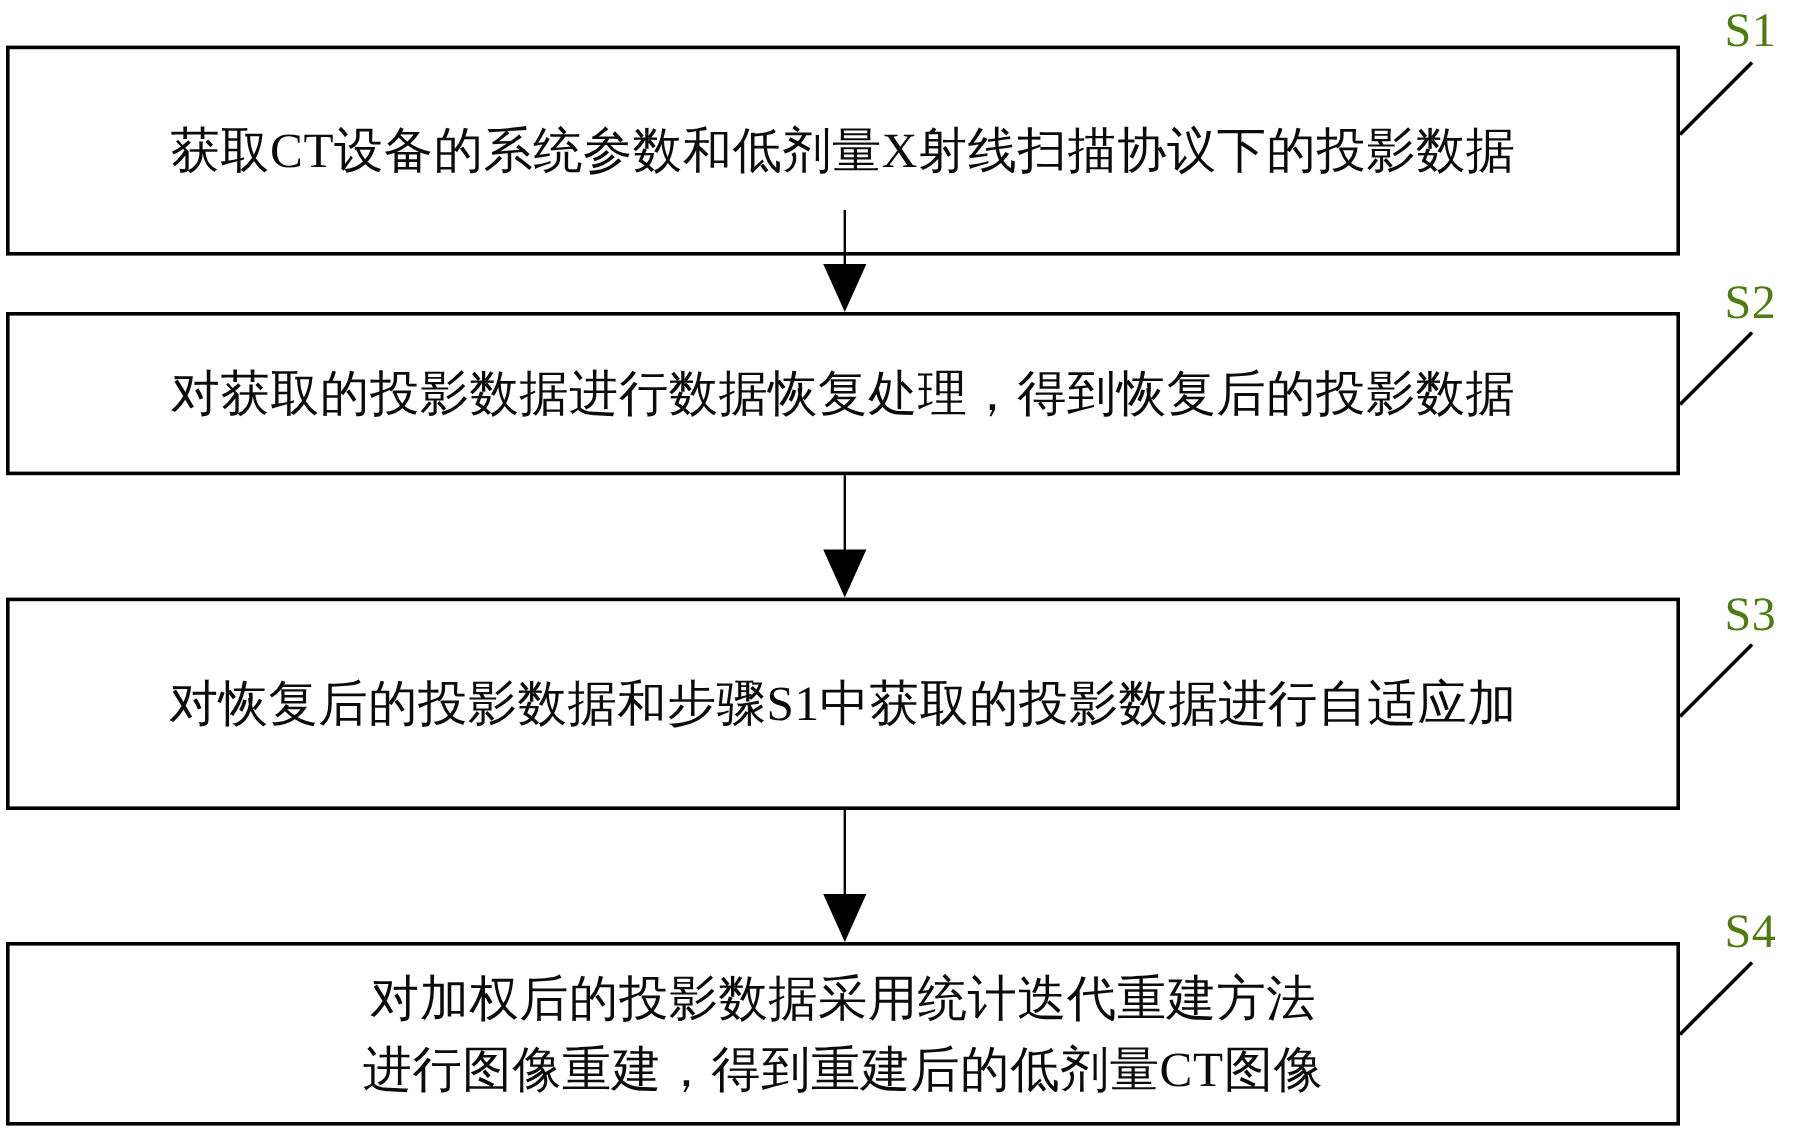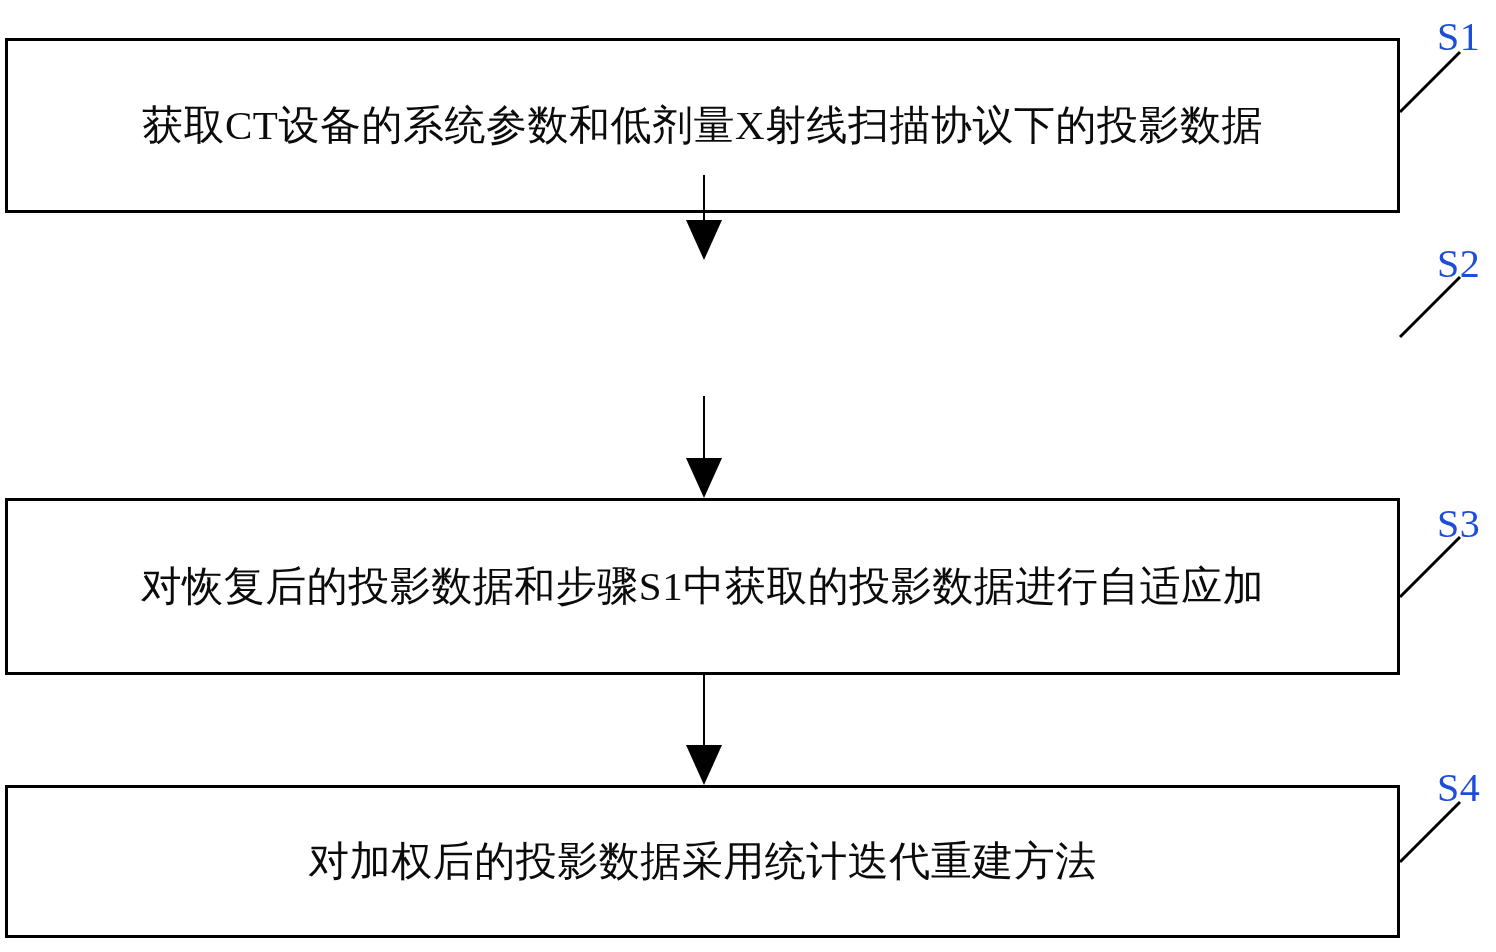--- a/index.html
+++ b/index.html
@@ -75,24 +75,23 @@
   #arrow-2 .head  { top: 62px; }
   #arrow-3 { top: 675px; height: 110px; }
   #arrow-3 .shaft { height: 71px; }
   #arrow-3 .head  { top: 70px; }
 
   
   .callout {
     position: absolute;
     font-family: "Liberation Serif", "DejaVu Serif", serif;
     font-size: 40px;
-    color: #1d4ed8;
+    color: #4d7c0f;
     letter-spacing: 0.5px;
     line-height: 1;
-    margin-top: 12px;
   }
   #callout-s1 { left: 1437px; top: 5px; }
   #callout-s2 { left: 1437px; top: 232px; }
   #callout-s3 { left: 1437px; top: 492px; }
   #callout-s4 { left: 1437px; top: 756px; }
 
   .leader {
     position: absolute;
     width: 80px;
     height: 80px;
@@ -115,20 +114,23 @@
   <svg class="leader" id="leader-s1" viewBox="0 0 80 80">
     <line x1="2" y1="62" x2="62" y2="2"></line>
   </svg>
   <div class="callout" id="callout-s1">S1</div>
 
   <div class="connector" id="arrow-1">
     <div class="shaft"></div>
     <div class="head"></div>
   </div>
 
+  <div class="step-box" id="box-s2">
+    <div class="step-text">对获取的投影数据进行数据恢复处理，得到恢复后的投影数据</div>
+  </div>
   <svg class="leader" id="leader-s2" viewBox="0 0 80 80">
     <line x1="2" y1="62" x2="62" y2="2"></line>
   </svg>
   <div class="callout" id="callout-s2">S2</div>
 
   <div class="connector" id="arrow-2">
     <div class="shaft"></div>
     <div class="head"></div>
   </div>
 
@@ -140,19 +142,20 @@
   </svg>
   <div class="callout" id="callout-s3">S3</div>
 
   <div class="connector" id="arrow-3">
     <div class="shaft"></div>
     <div class="head"></div>
   </div>
 
   <div class="step-box" id="box-s4">
     <div class="step-text">对加权后的投影数据采用统计迭代重建方法</div>
+    <div class="step-text">进行图像重建，得到重建后的低剂量CT图像</div>
   </div>
   <svg class="leader" id="leader-s4" viewBox="0 0 80 80">
     <line x1="2" y1="62" x2="62" y2="2"></line>
   </svg>
   <div class="callout" id="callout-s4">S4</div>
 
 </div>
 
 </body></html>

